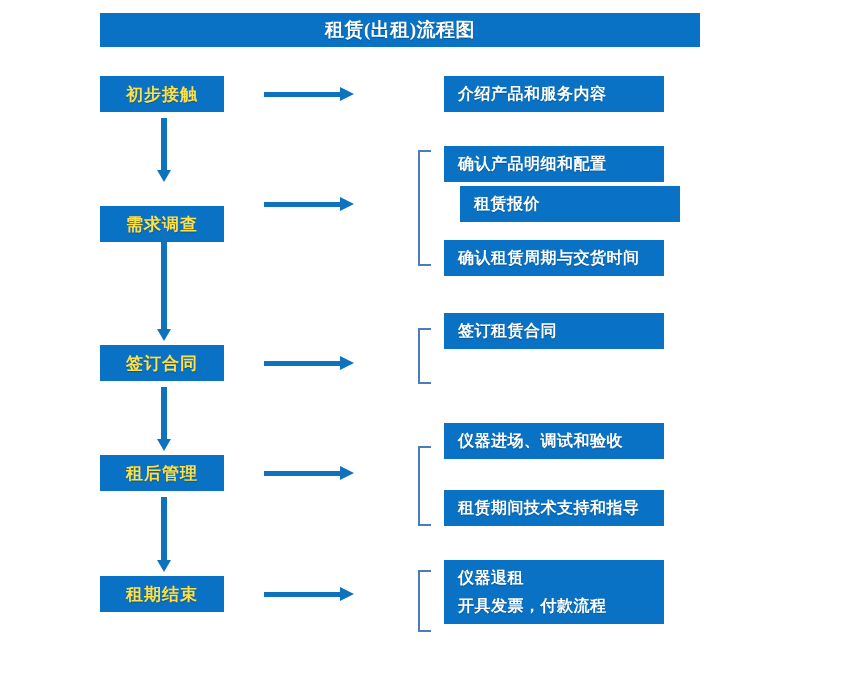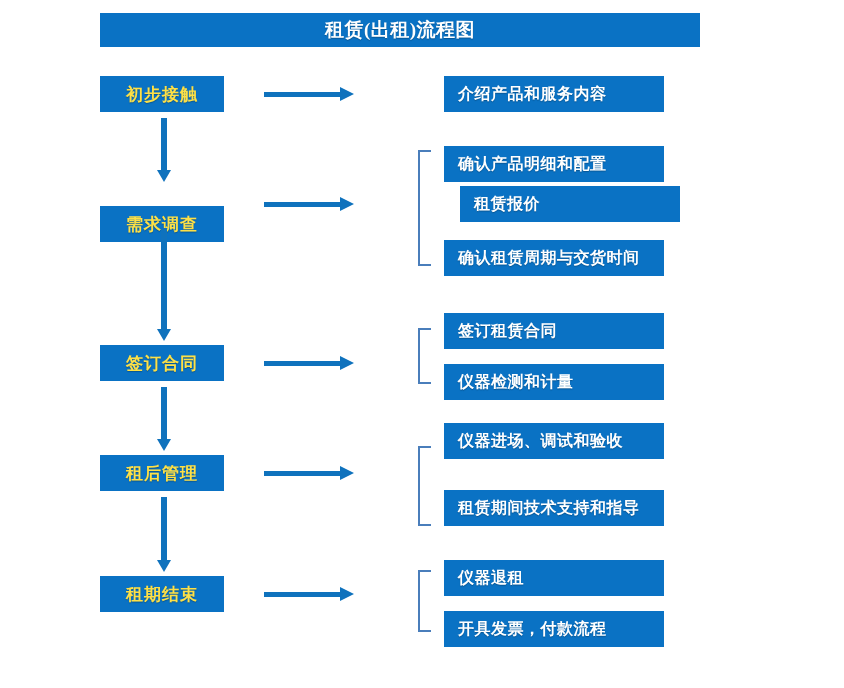--- a/index.html
+++ b/index.html
@@ -177,19 +177,18 @@
   <div class="bracket" style="top:150px; height:116px;"></div>
   <div class="bracket" style="top:328px; height:56px;"></div>
   <div class="bracket" style="top:446px; height:80px;"></div>
   <div class="bracket" style="top:570px; height:62px;"></div>
 
   <div class="detail-box" style="top:76px;">介绍产品和服务内容</div>
   <div class="detail-box" style="top:134px;margin-top:12px;">确认产品明细和配置</div>
   <div class="detail-box" style="top:186px;margin-left:16px;">租赁报价</div>
   <div class="detail-box" style="top:240px;">确认租赁周期与交货时间</div>
   <div class="detail-box" style="top:313px;">签订租赁合同</div>
-  <div class="detail-box" style="top:364px;">仪器检测和计量</div>
   <div class="detail-box" style="top:423px;">仪器进场、调试和验收</div>
   <div class="detail-box" style="top:560px;">仪器退租</div>
   <div class="detail-box" style="top:490px;">租赁期间技术支持和指导</div>
-  <div class="detail-box" style="top:611px;">开具发票，付款流程</div>
+  <div class="detail-box" style="top:588px;">开具发票，付款流程</div>
 
 </div>
 
 </body></html>

